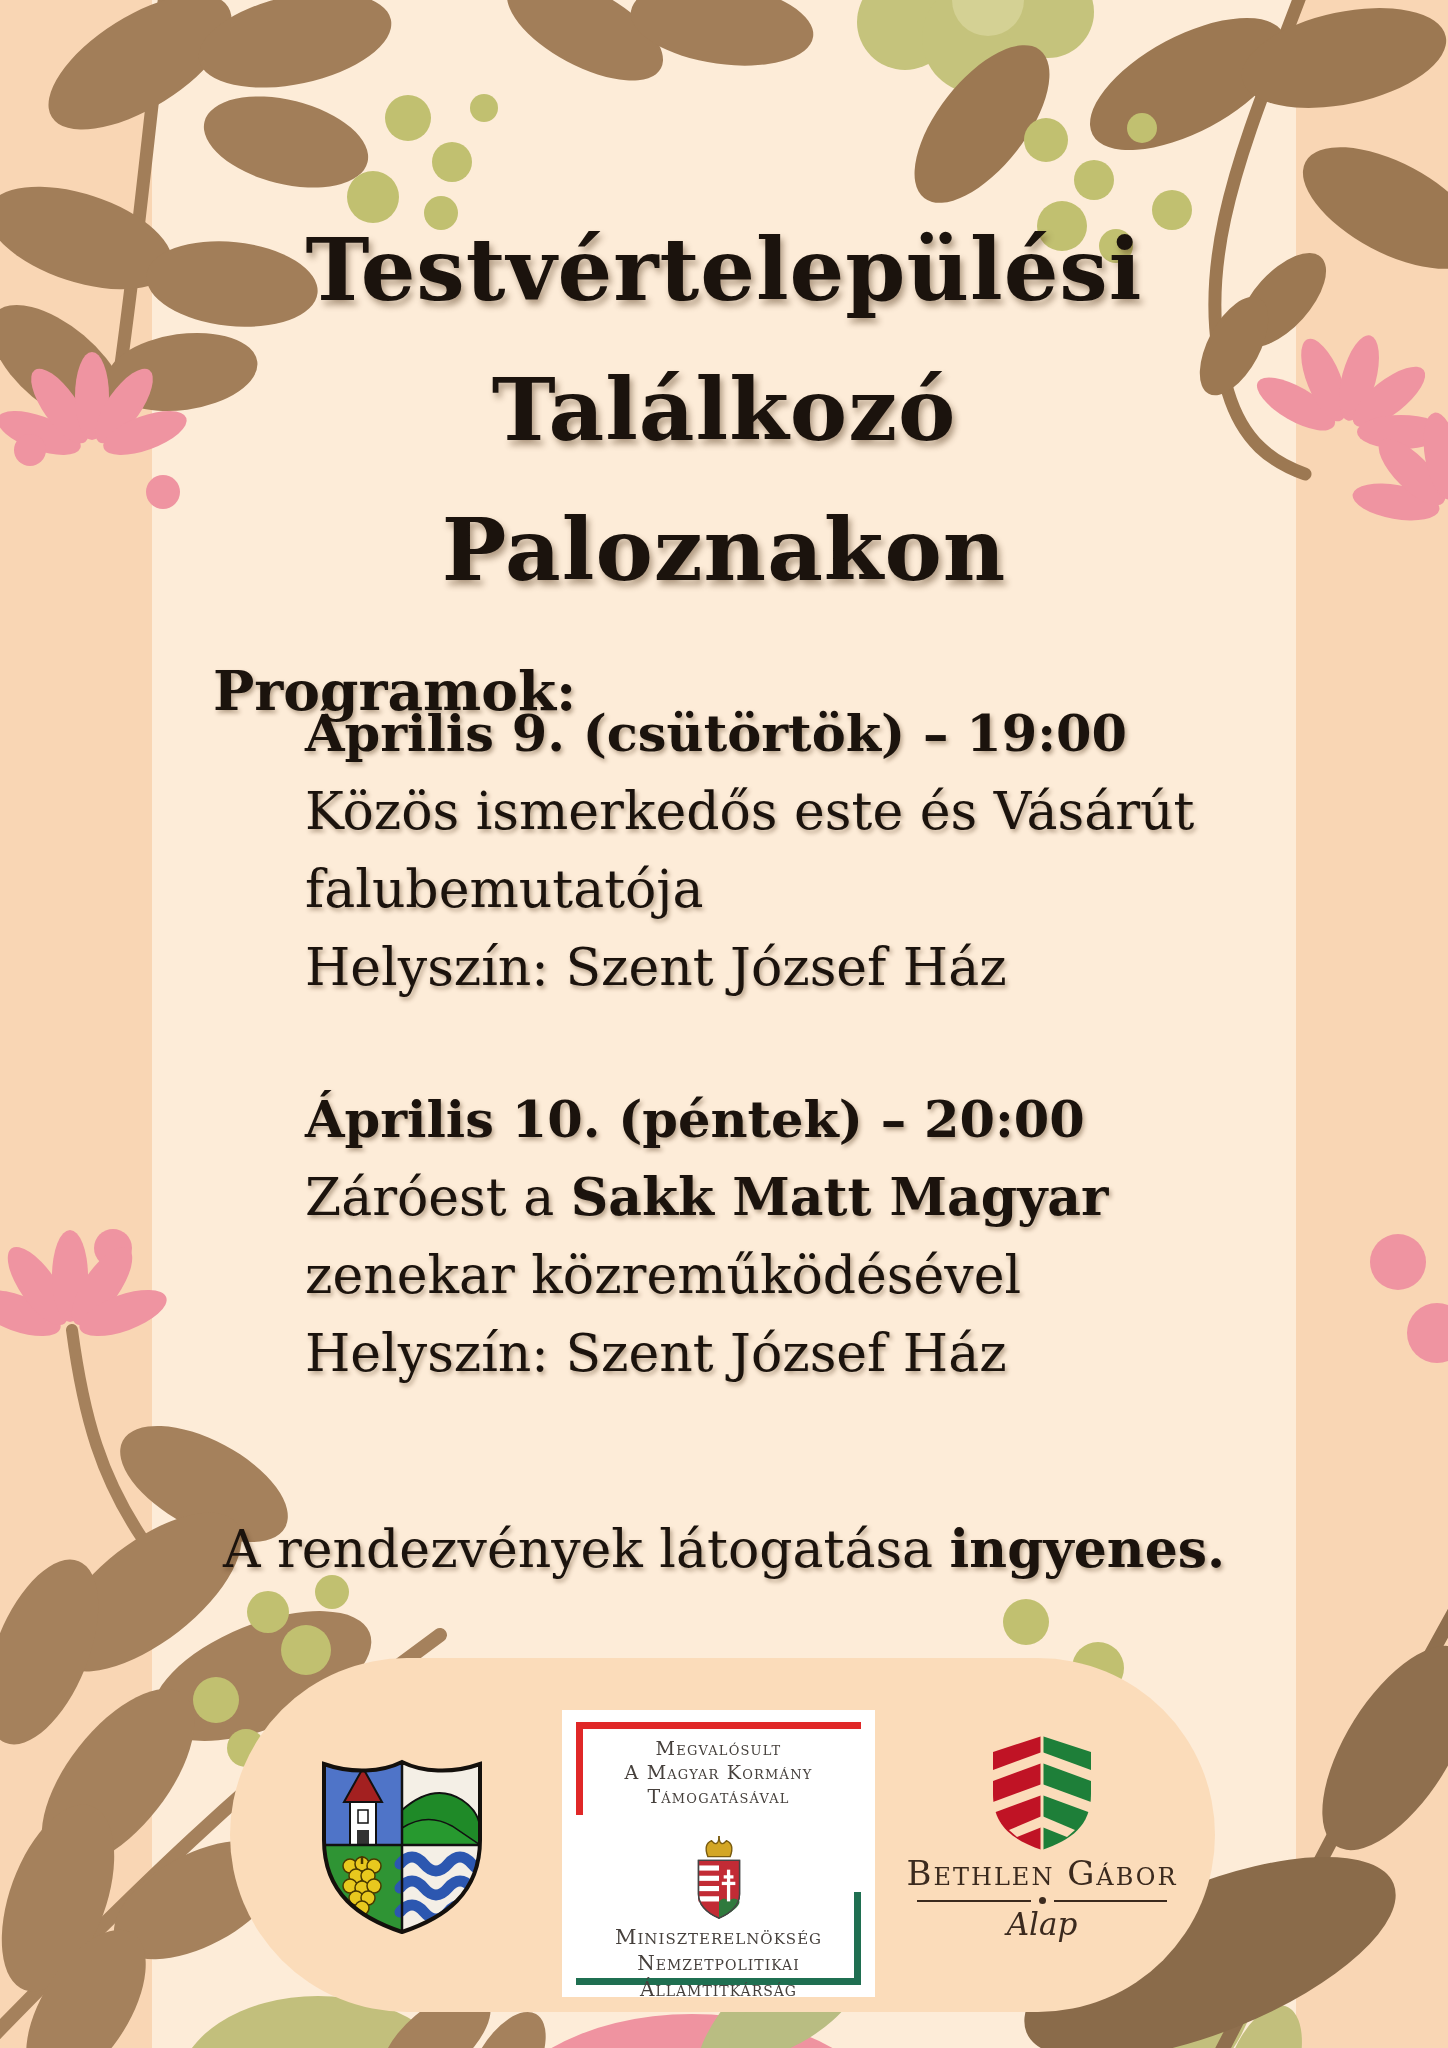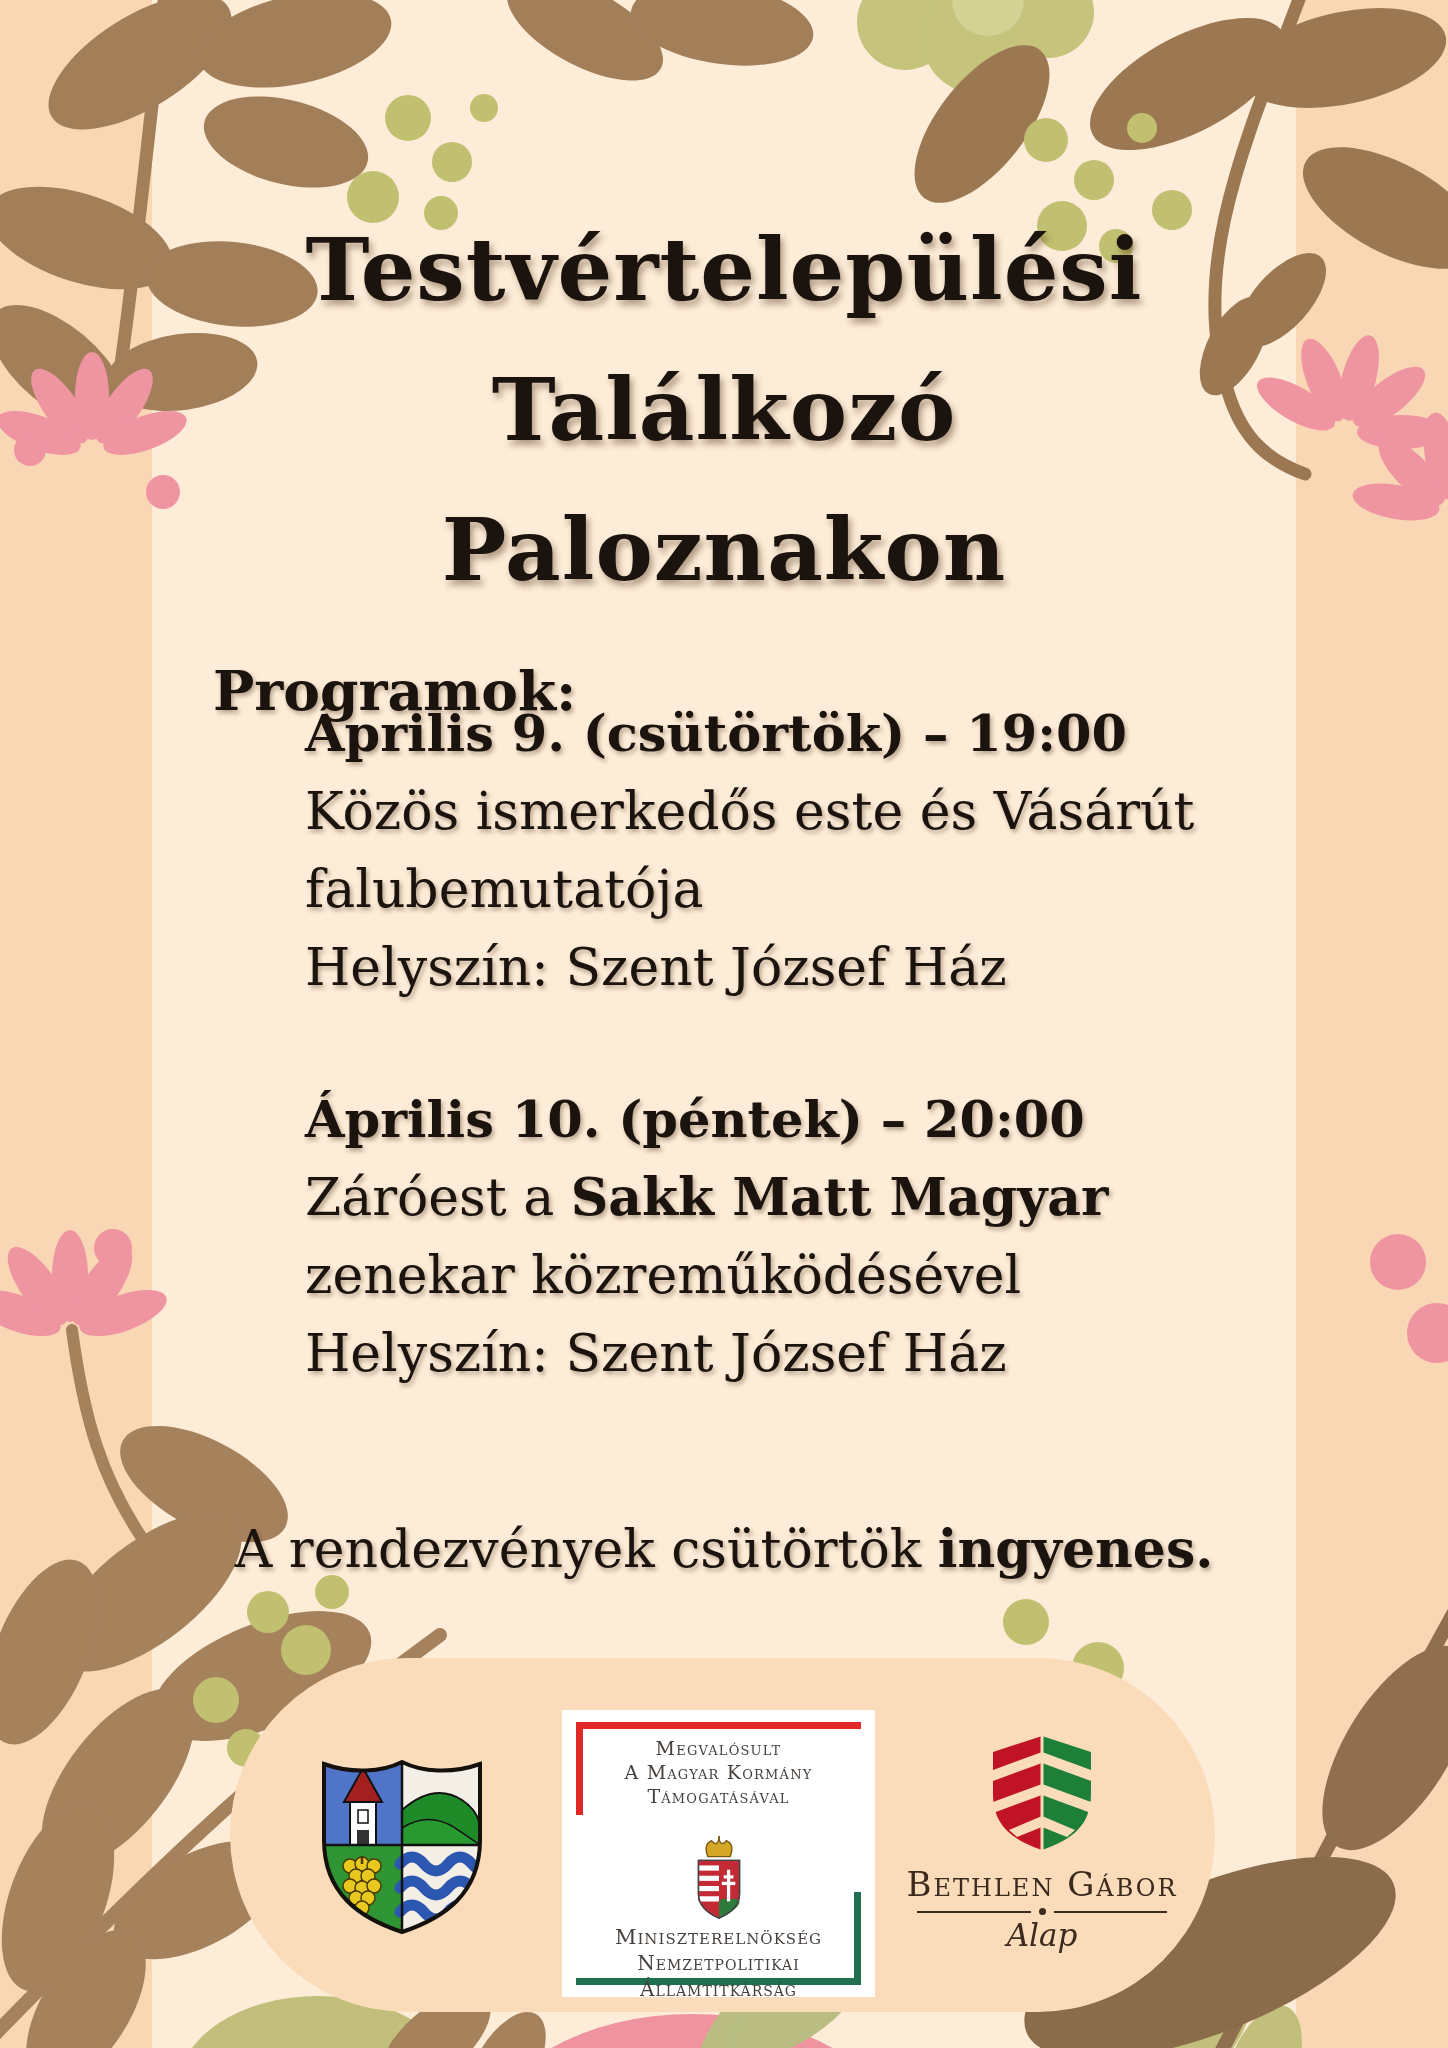--- a/index.html
+++ b/index.html
@@ -61,21 +61,21 @@
   .ministry-lines {
     position:absolute; top:214px; left:0; width:100%; text-align:center;
     font-variant:small-caps; color:#46403c; font-size:21px; line-height:26px;
     letter-spacing:1px;
   }
   .ministry-lines .line-2 { font-size:20px; }
 
   .bethlen { position:absolute; left:672px; top:76px; width:280px; text-align:center; }
   .bethlen-shield { display:block; margin:0 auto; }
   .bethlen-name {
-    margin-top:12px; font-variant:small-caps; font-size:34px; letter-spacing:2px;
+    margin-top:1px; font-variant:small-caps; font-size:34px; letter-spacing:2px;
     color:#3b2a1e; white-space:nowrap;
   }
   .bethlen-divider { display:flex; align-items:center; justify-content:center;
     width:250px; margin:4px auto 2px auto; }
   .bethlen-divider .dline { flex:1; height:0; border-top:2px solid #3b2a1e; }
   .bethlen-divider .ddot { width:7px; height:7px; border-radius:50%;
     background:#3b2a1e; margin:0 8px; }
   .bethlen-sub { font-style:italic; font-size:31px; color:#3b2a1e; }
 </style>
 </head>
@@ -229,21 +229,21 @@
   <div class="txt event event-2">
     <div class="event-date">Április 10. (péntek) – 20:00</div>
     <div>
       <span>Záróest a </span><span class="bold-inline">Sakk Matt Magyar</span>
     </div>
     <div>zenekar közreműködésével</div>
     <div>Helyszín: Szent József Ház</div>
   </div>
 
   <div class="txt closing-2">
-    <span>A rendezvények csütörtök </span><span class="bold-inline">ingyenes.</span>
+    <span>A rendezvények látogatása </span><span class="bold-inline">ingyenes.</span>
   </div>
 
   <div class="logo-panel">
 
     <svg class="paloznak-arms" width="180" height="190" viewBox="0 0 180 190">
       <defs>
         <clipPath id="pshield">
           <path d="M90,14 C70,24 40,26 12,16 L12,92 C12,146 48,170 90,184 C132,170 168,146 168,92 L168,16 C140,26 110,24 90,14 Z"></path>
         </clipPath>
       </defs>

